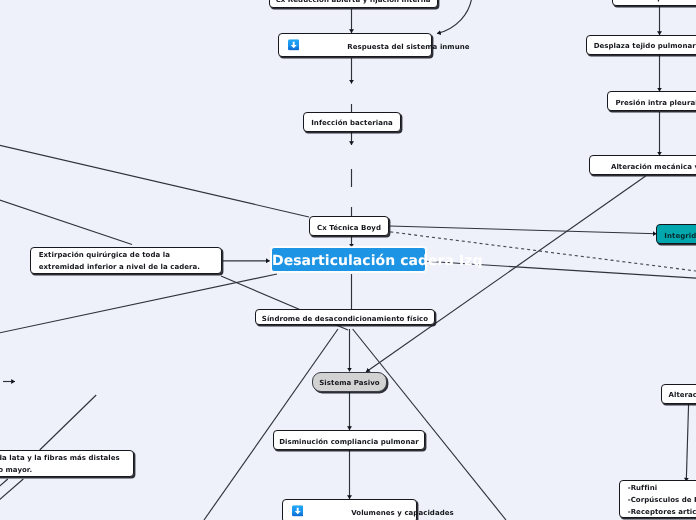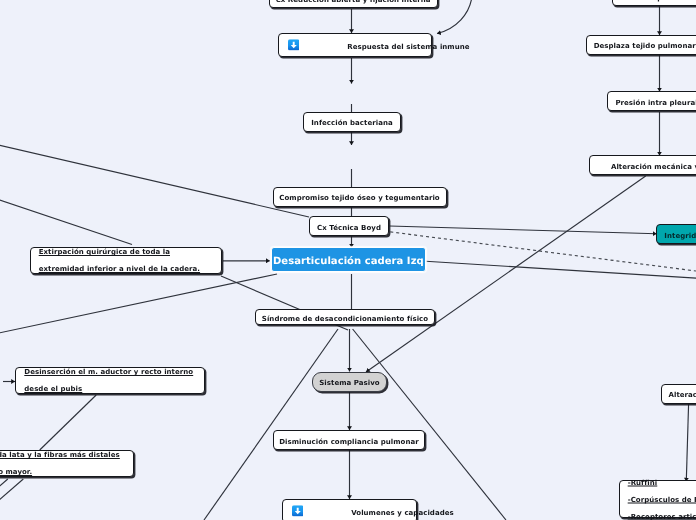--- a/index.html
+++ b/index.html
@@ -14,24 +14,24 @@
         color:#15171c;font-weight:bold;font-size:7px;line-height:9.2px;
         white-space:nowrap;letter-spacing:0.05px;
         box-shadow:1.4px 1.4px 0.6px rgba(24,26,32,0.9);}
   .node .lbl{position:absolute;left:0;right:0;top:50%;
              transform:translateY(-50%);text-align:center;margin-top:2.6px;}
   .node.lft .lbl{text-align:left;left:8px;right:4px;}
   .node.ico .lbl{text-align:left;left:24.2px;right:2px;margin-left:44px;}
   .dlicon{position:absolute;left:8.5px;top:50%;transform:translateY(-50%);
           width:11.4px;height:11.4px;}
   .node.accent{background:#1e94e4;border:1.5px solid #ffffff;color:#ffffff;
-               font-size:10px;border-radius:3px;box-shadow:0 0 1.2px 0.8px rgba(255,255,255,0.9);}
+               font-size:14px;border-radius:3px;box-shadow:0 0 1.2px 0.8px rgba(255,255,255,0.9);}
   .node.teal{background:#00a7ad;border-color:#16181d;color:#05292b;}
   .node.grey{background:#d2d2d2;border-color:#3a3d45;color:#15171c;border-radius:9px;}
-  .node.ml .lbl{white-space:pre;line-height:17px;margin-top:0.9px;text-decoration:underline;}
+  .node.ml .lbl{white-space:pre;line-height:12px;margin-top:0.9px;}
   .dlicon svg{display:block;width:11.4px;height:11.4px;}
 </style>
 </head>
 <body>
 
 <div id="canvas">
 <svg class="edges" viewBox="0 0 696 520">
  <defs>
   <marker id="ah" markerWidth="4.4" markerHeight="5.4" refX="4.0" refY="2.7" orient="auto" markerUnits="userSpaceOnUse">
     <path d="M0.2,0.2 L4.0,2.7 L0.2,5.2 z" fill="#121419"></path>
@@ -90,23 +90,20 @@
         </svg>
       </span>
   <span class="lbl">Respuesta del sistema inmune</span>
 </div>
 
 <div class="node" style="left:303px;top:83.5px;width:98px;height:20px;margin-top:28px;">
   <span class="lbl">Infección bacteriana</span>
 </div>
 
 
-<div class="node" style="left:272.5px;top:187px;width:174px;height:19.5px;">
-  <span class="lbl">Compromiso tejido óseo y tegumentario</span>
-</div>
 
 <div class="node" style="left:309px;top:216px;width:80px;height:20px;">
   <span class="lbl">Cx Técnica Boyd</span>
 </div>
 
 <div class="node accent" style="left:271px;top:247.3px;width:154.7px;height:25.2px;">
   <span class="lbl">Desarticulación cadera Izq</span>
 </div>
 
 <div class="node" style="left:255px;top:309px;width:180px;height:16px;">
@@ -136,24 +133,20 @@
         </svg>
       </span>
   <span class="lbl">Volumenes y capacidades</span>
 </div>
 
 <div class="node lft ml" style="left:29.7px;top:246.7px;width:192.3px;height:27.5px;">
   <span class="lbl">Extirpación quirúrgica de toda la
 extremidad inferior a nivel de la cadera.</span>
 </div>
 
-<div class="node lft ml" style="left:15.3px;top:366.5px;width:190px;height:27.4px;">
-  <span class="lbl">Desinserción el m. aductor y recto interno
-desde el pubis</span>
-</div>
 
 <div class="node lft ml" style="left:-82px;top:449.8px;width:216px;height:27.5px;">
   <span class="lbl">Sección de la banda lata y la fibras más distales
 del músculo glúteo mayor.</span>
 </div>
 
 <div class="node" style="left:585.8px;top:34.8px;width:117.9px;height:20px;">
   <span class="lbl">Desplaza tejido pulmonar</span>
 </div>
 

